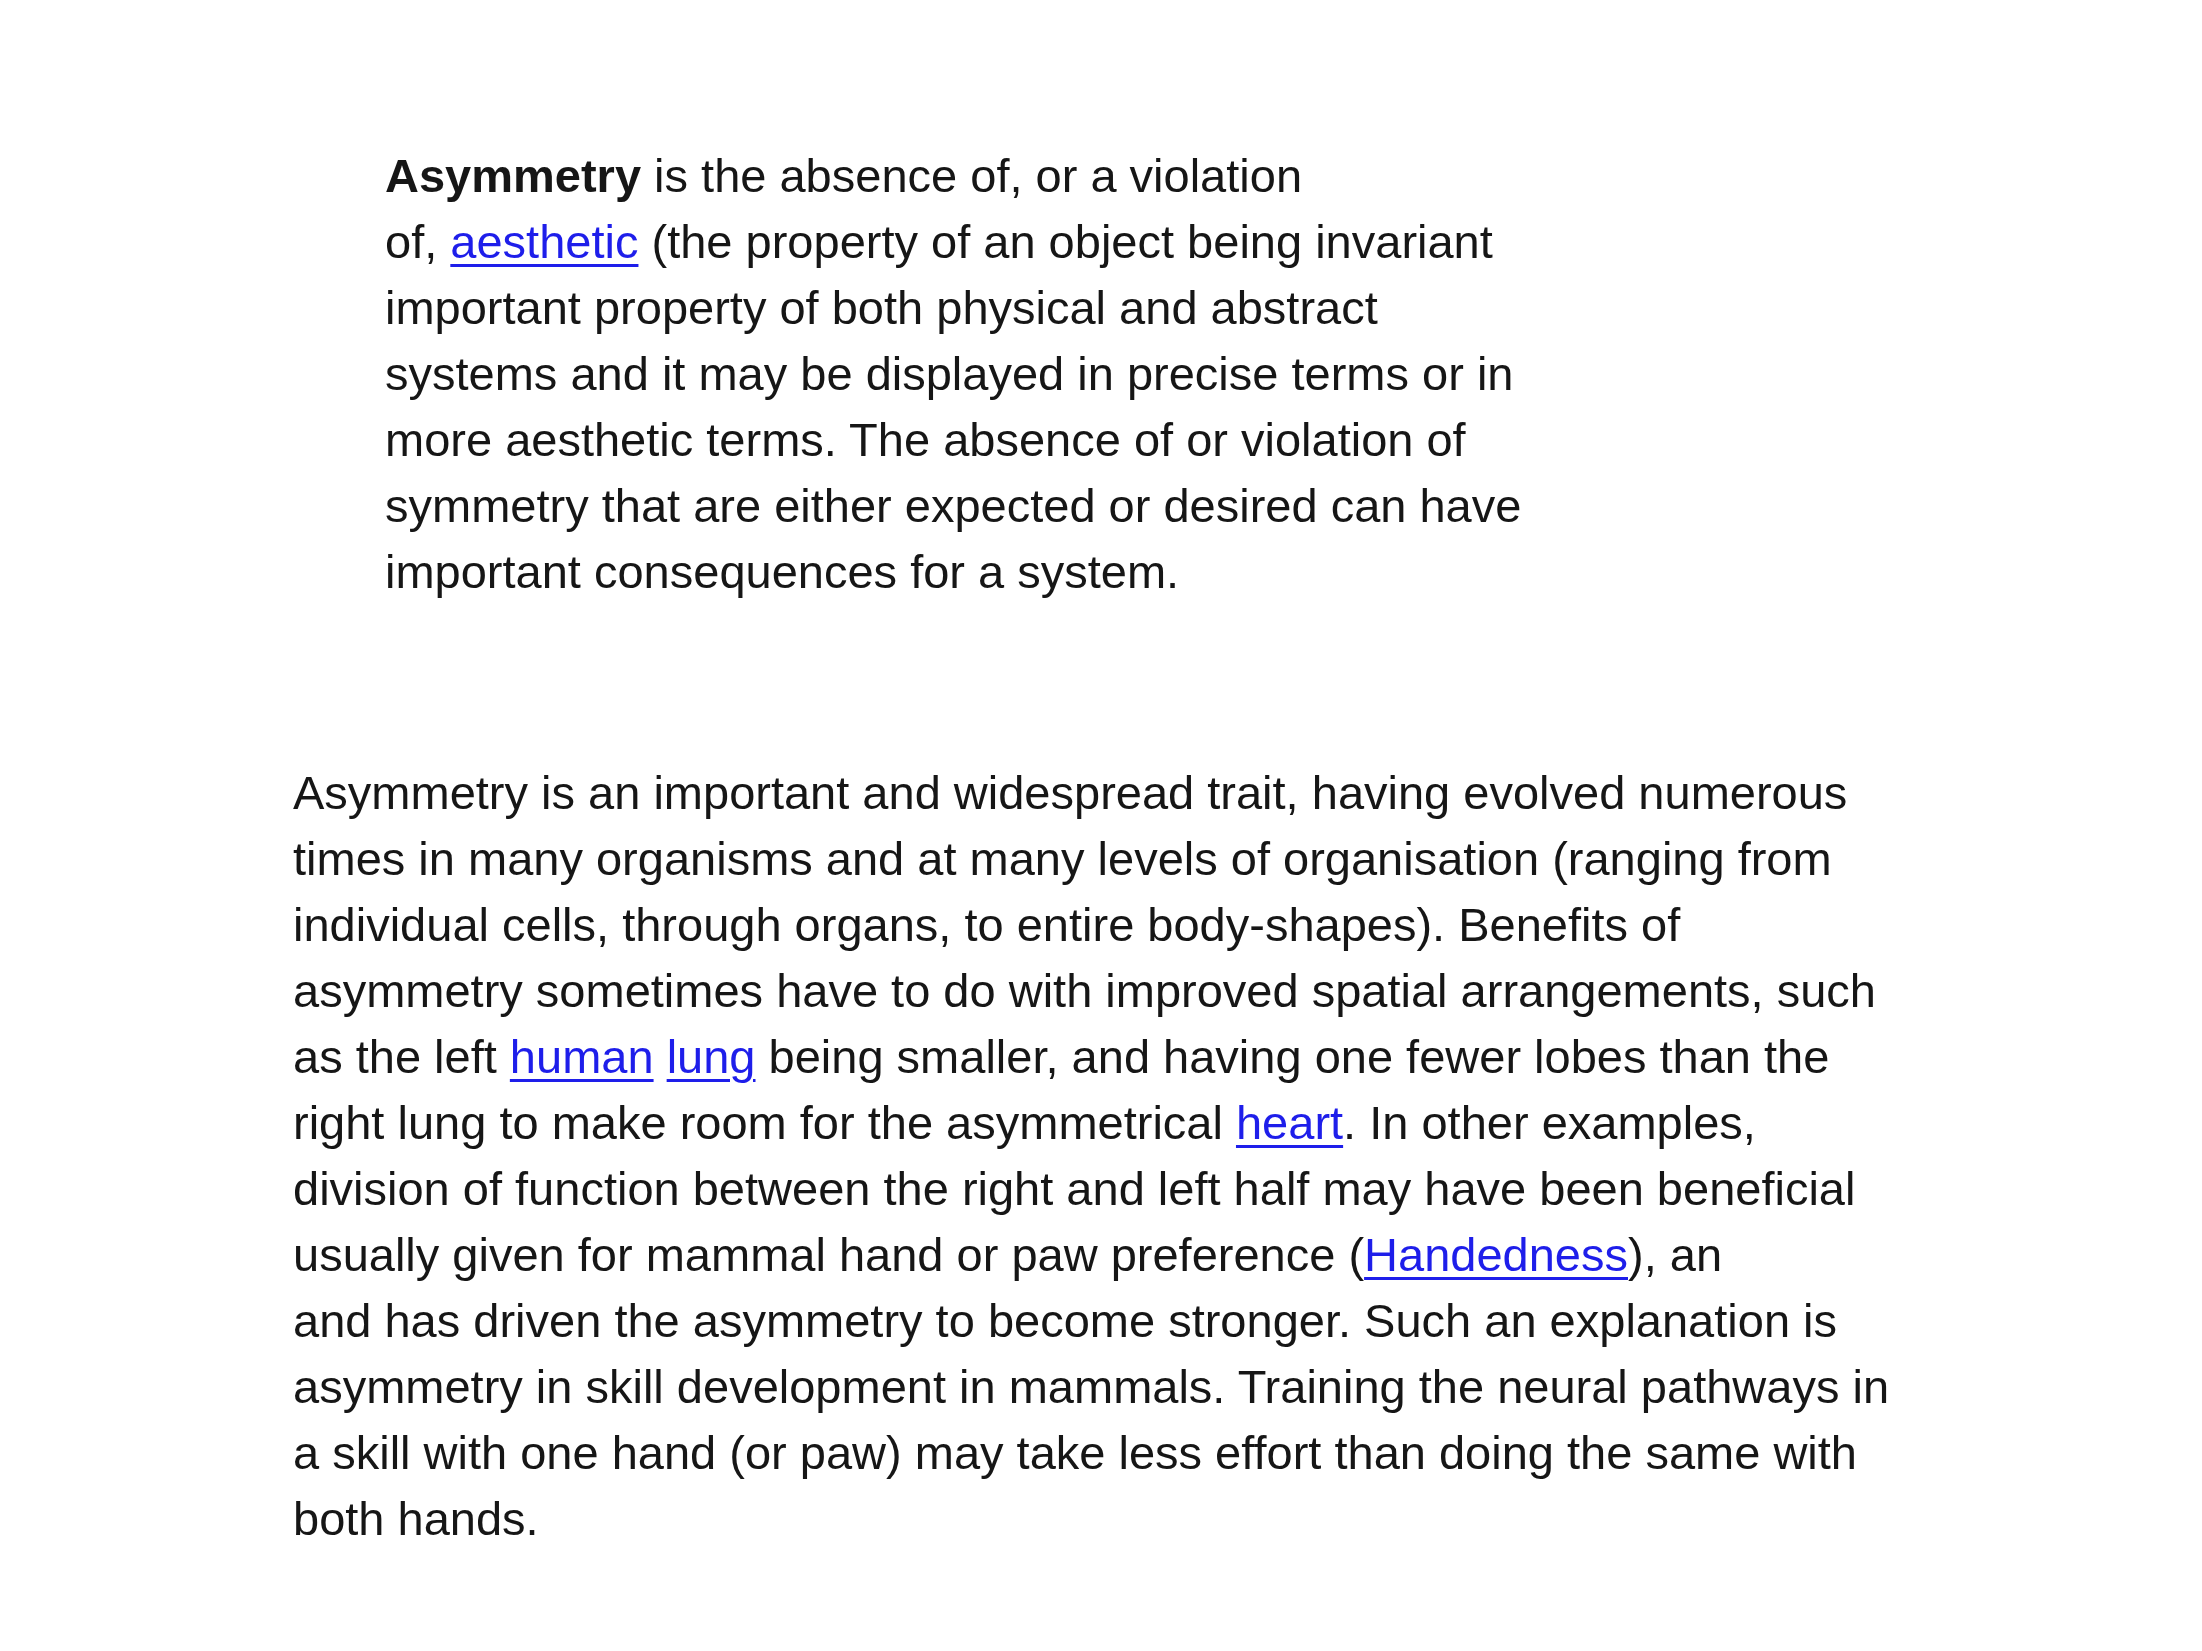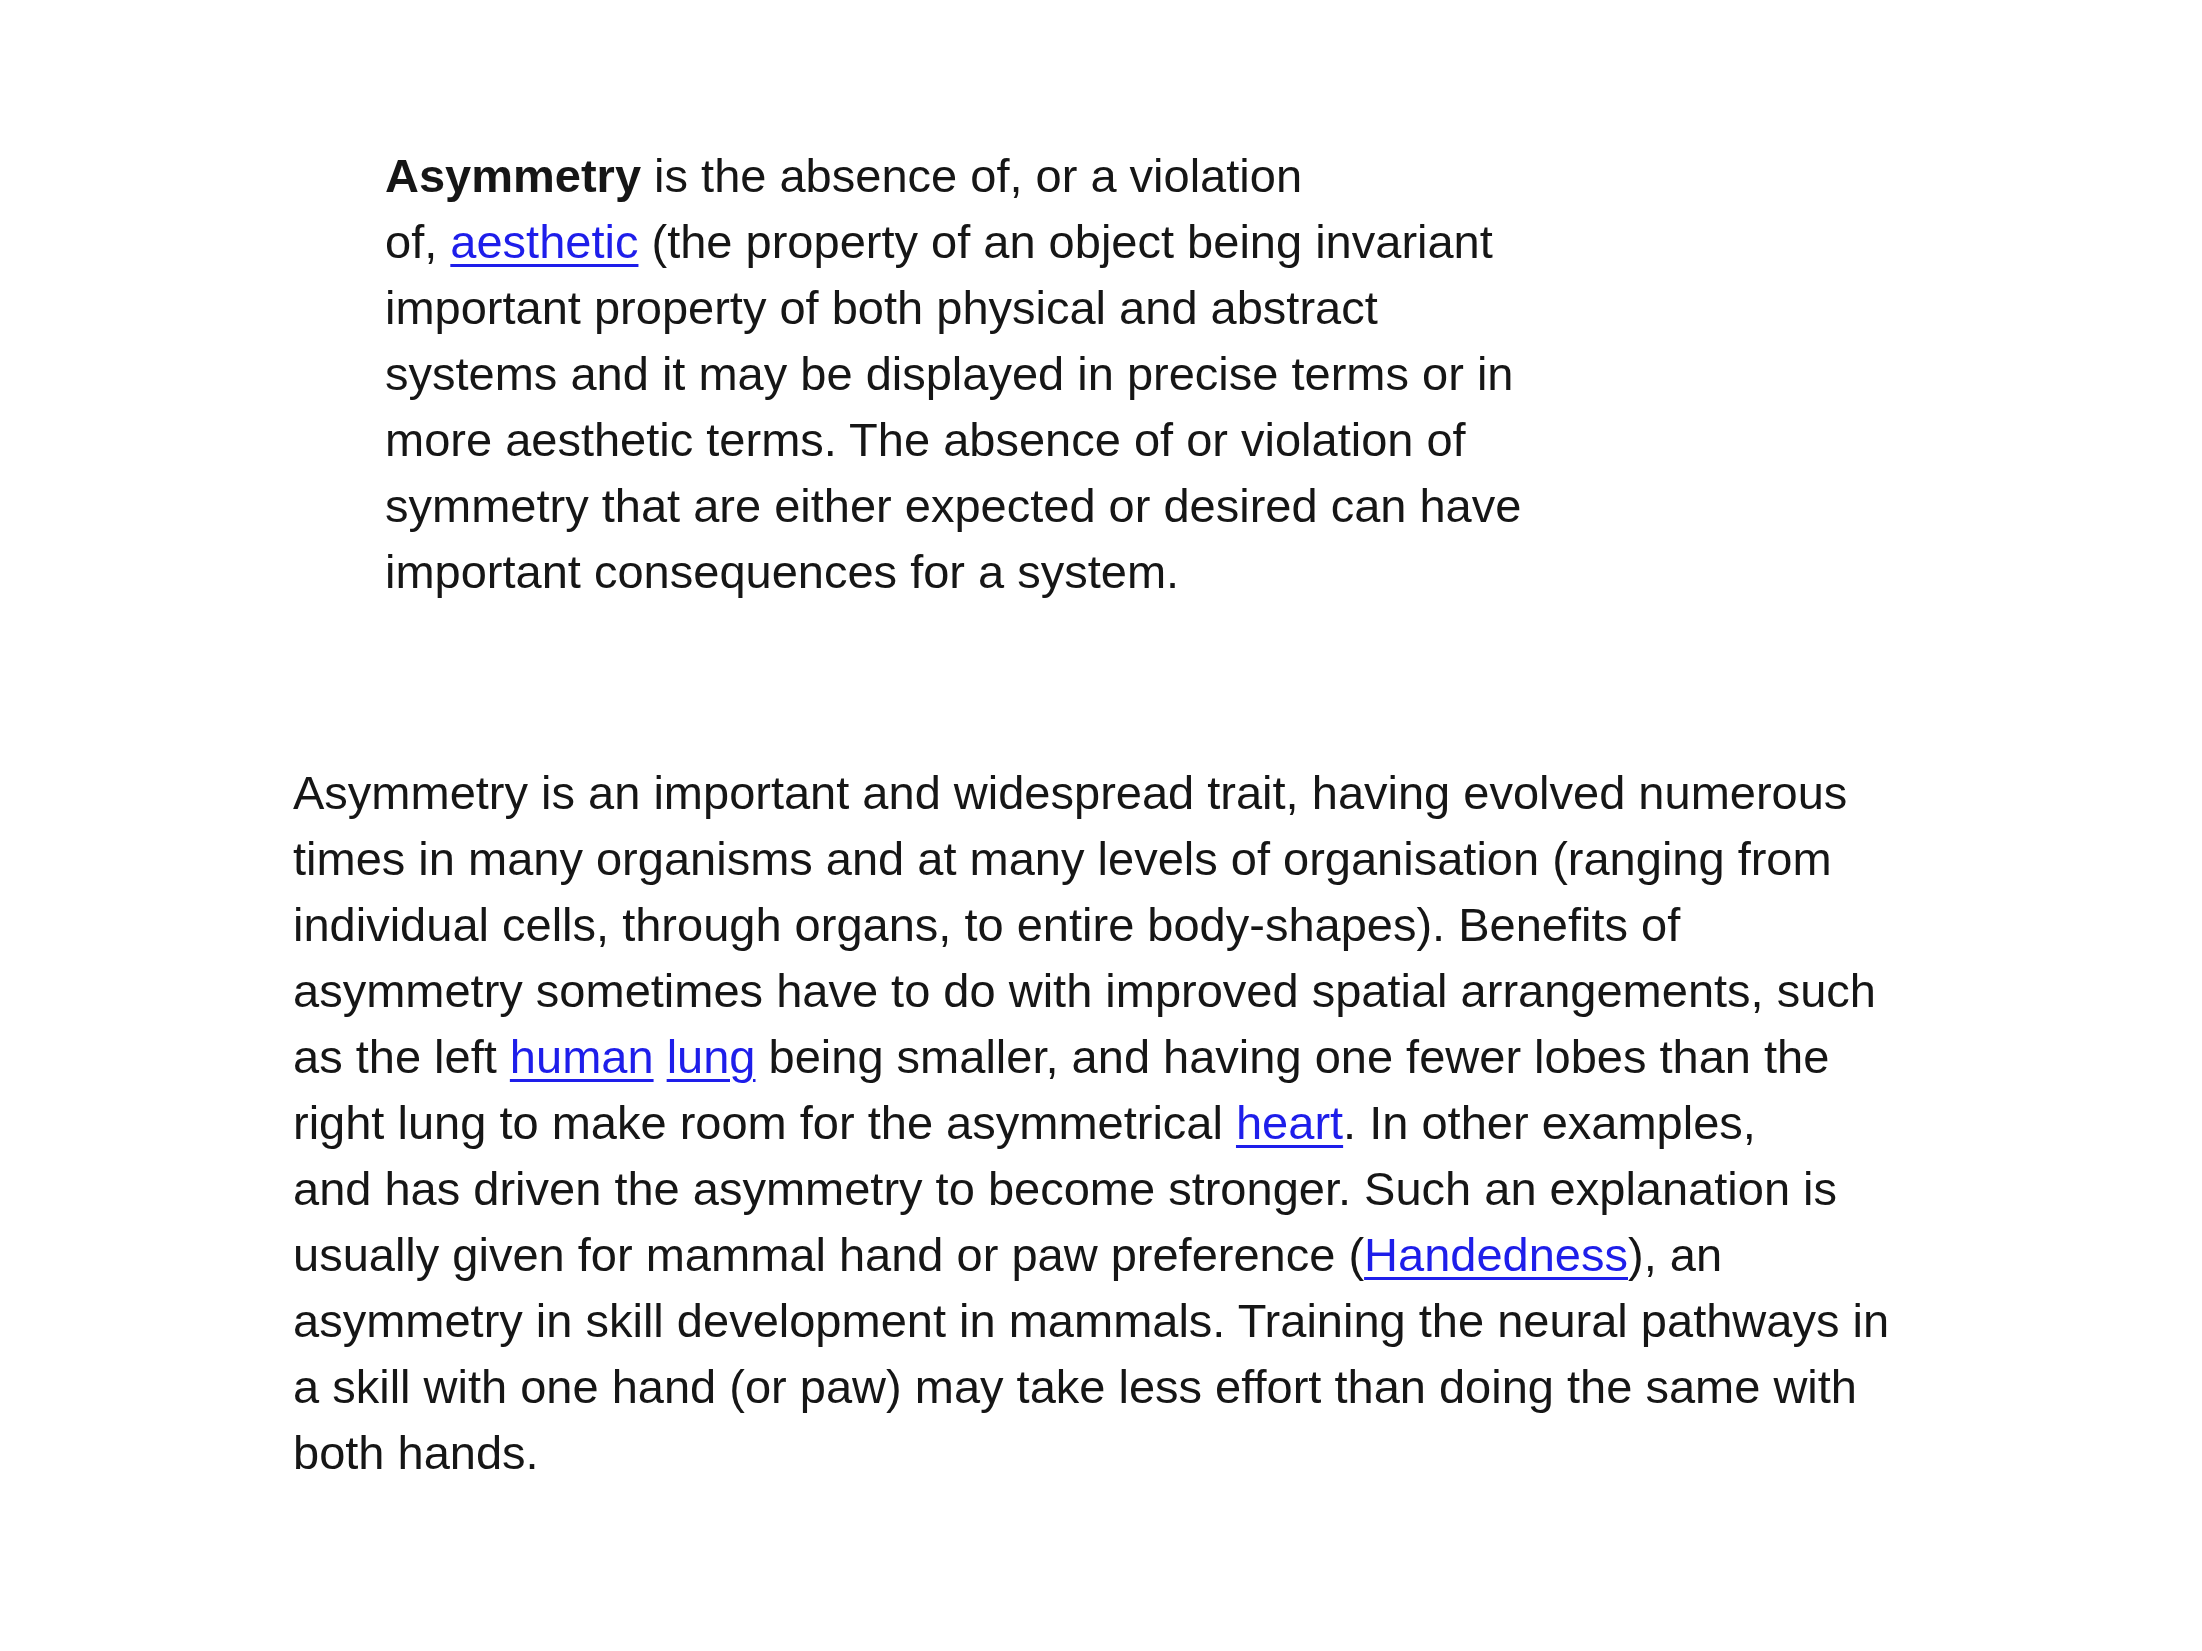--- a/index.html
+++ b/index.html
@@ -58,21 +58,22 @@
     <div class="line"><span class="seg">important consequences for a system.</span></div>
   </div>
 
   <div class="body-par">
     <div class="line"><span class="seg">Asymmetry is an important and widespread trait, having evolved numerous</span></div>
     <div class="line"><span class="seg">times in many organisms and at many levels of organisation (ranging from</span></div>
     <div class="line"><span class="seg">individual cells, through organs, to entire body-shapes). Benefits of</span></div>
     <div class="line"><span class="seg">asymmetry sometimes have to do with improved spatial arrangements, such</span></div>
     <div class="line"><span class="seg">as the left </span><a class="wlink seg">human</a><span class="seg"> </span><a class="wlink seg">lung</a><span class="seg"> being smaller, and having one fewer lobes than the</span></div>
     <div class="line"><span class="seg">right lung to make room for the asymmetrical </span><a class="wlink seg">heart</a><span class="seg">. In other examples,</span></div>
+    <div class="line"><span class="seg">division of function between the right and left half may have been beneficial</span></div>
+    <div class="line"><span class="seg">usually given for mammal hand or paw preference (</span><a class="wlink seg">Handedness</a><span class="seg">), an</span></div>
     <div class="line"><span class="seg">and has driven the asymmetry to become stronger. Such an explanation is</span></div>
-    <div class="line"><span class="seg">usually given for mammal hand or paw preference (</span><a class="wlink seg">Handedness</a><span class="seg">), an</span></div>
     <div class="line"><span class="seg">asymmetry in skill development in mammals. Training the neural pathways in</span></div>
     <div class="line"><span class="seg">a skill with one hand (or paw) may take less effort than doing the same with</span></div>
     <div class="line"><span class="seg">both hands.</span></div>
   </div>
 
 </div>
 
 
 </body></html>

